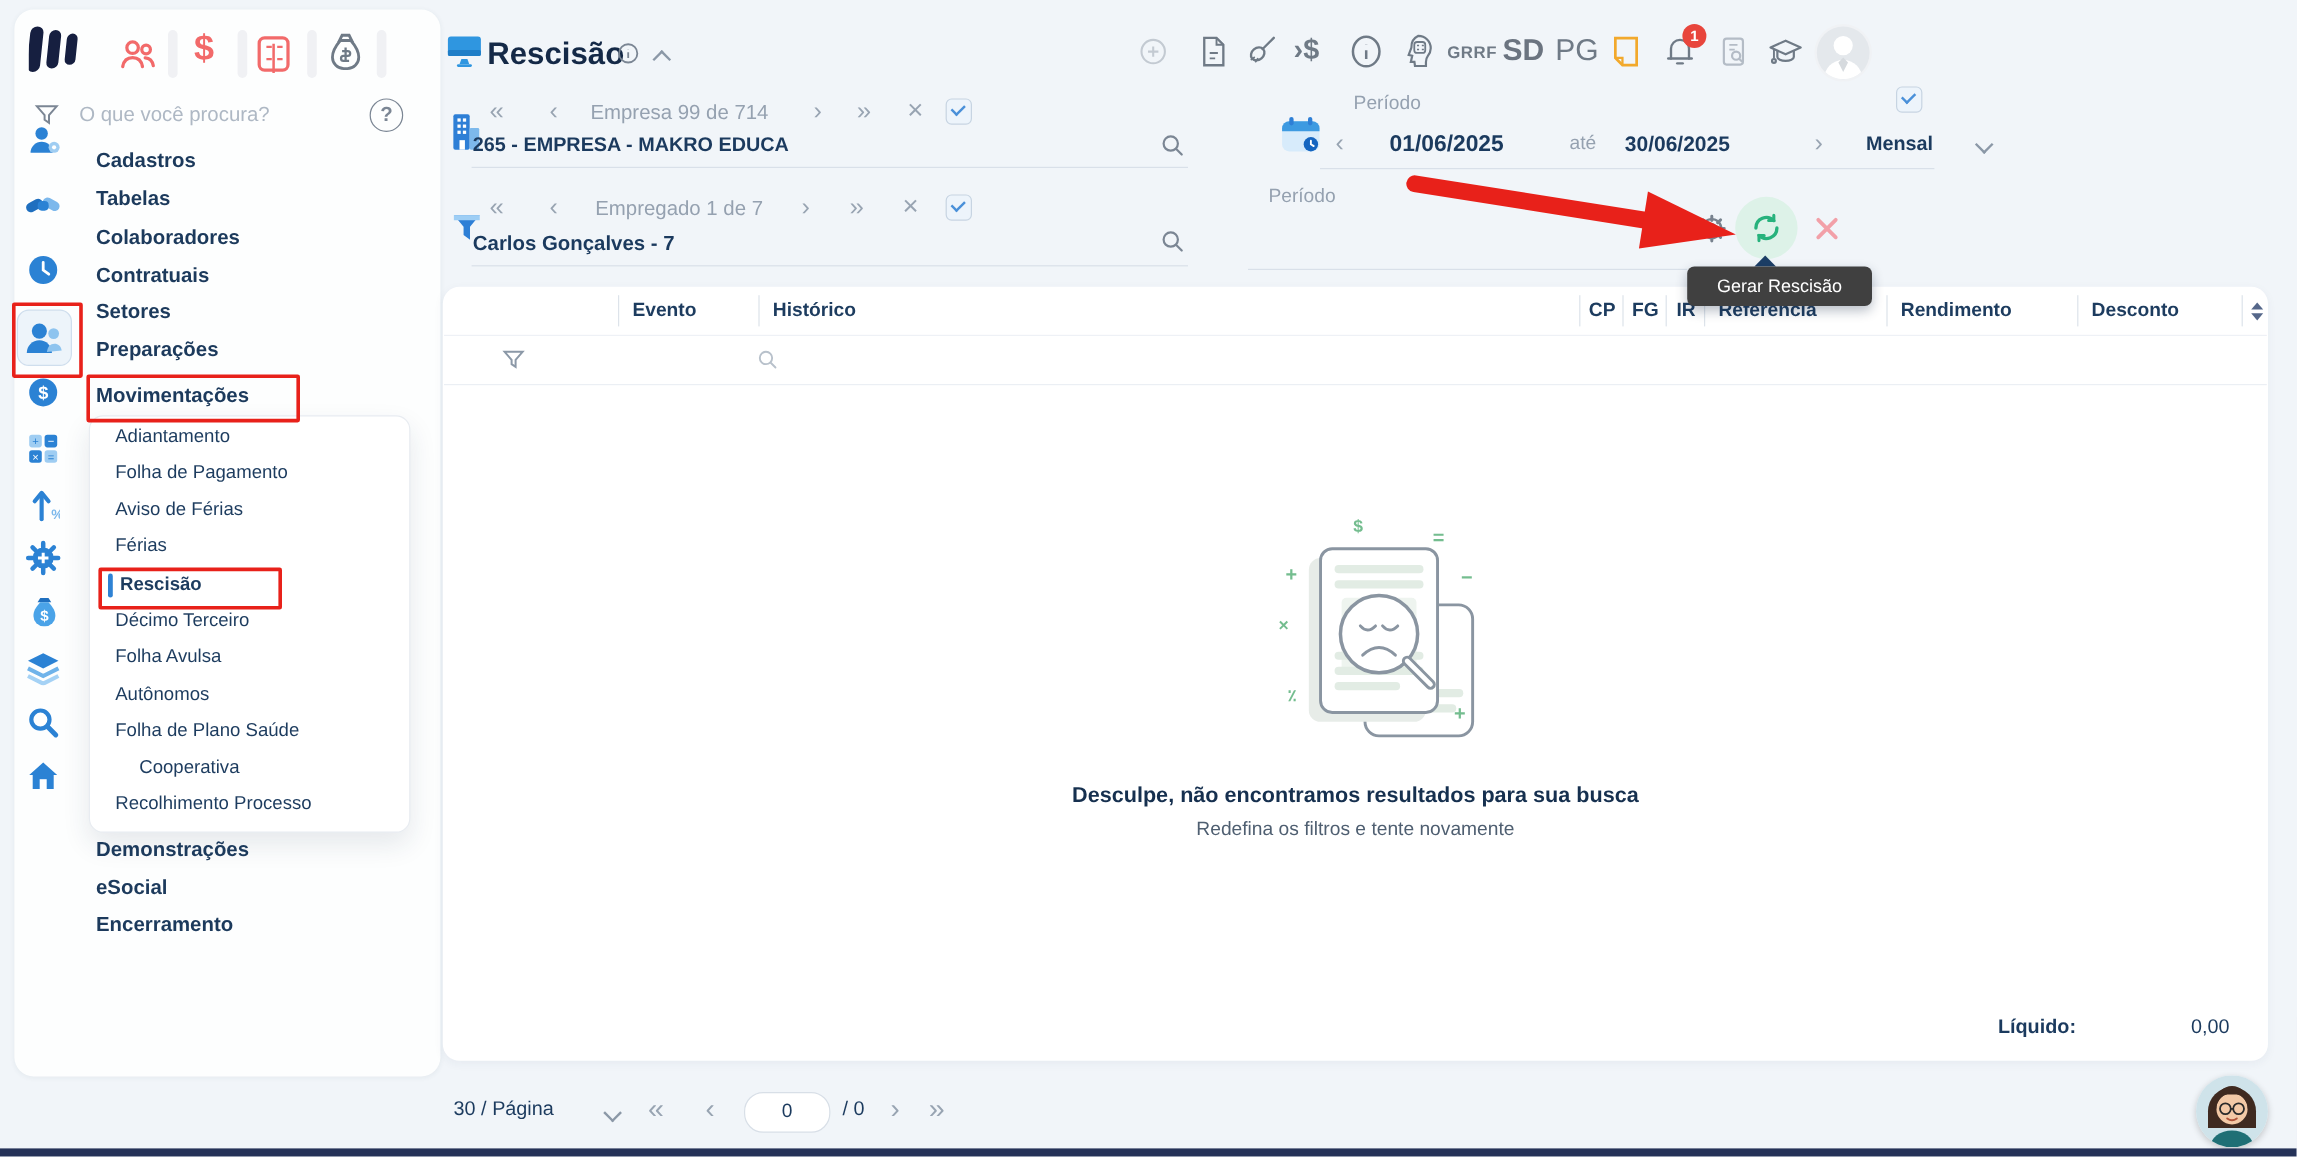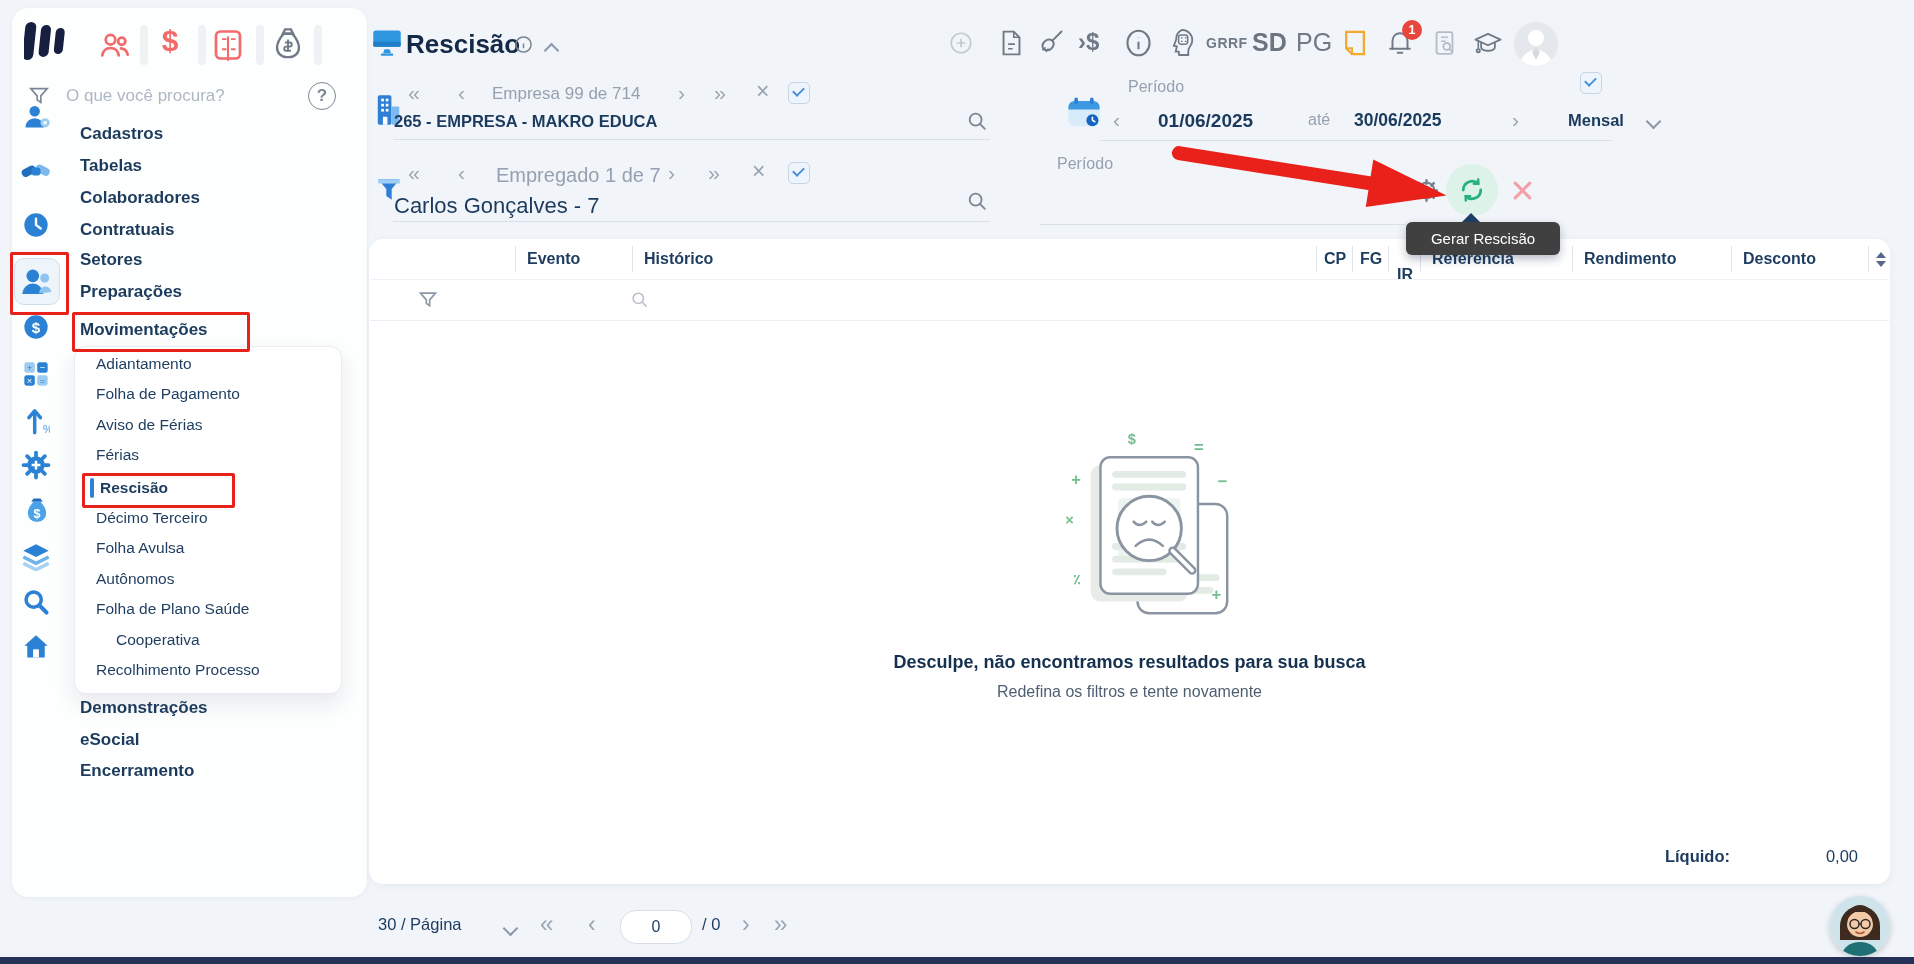--- a/index.html
+++ b/index.html
@@ -340,26 +340,26 @@
   <div class="abs underline" style="left:393px;top:139px;width:597px;"></div>
 
   <div class="abs" style="left:376px;top:176px;width:26px;height:28px;">
     <svg width="26" height="28" viewBox="0 0 24 26">
         <path d="M2 3h20l-7.5 9v10l-5-3.5V12z" fill="#2e7fd6"></path>
         <rect x="2" y="3" width="20" height="4" fill="#9ecef5"></rect>
       </svg>
   </div>
   <div class="abs ch ch-ll" style="left:408px;top:162px;"></div>
   <div class="abs ch ch-l" style="left:458px;top:162px;"></div>
-  <div class="abs gray" style="left:496px;top:164px;font-size:20px;">Empregado 1 de 7</div>
+  <div class="abs gray" style="left:496px;top:164px;font-size:17px;">Empregado 1 de 7</div>
   <div class="abs ch ch-r" style="left:668px;top:162px;"></div>
   <div class="abs ch ch-rr" style="left:708px;top:162px;"></div>
   <div class="abs ch ch-x" style="left:752px;top:160px;"></div>
   <div class="abs checkbox" style="left:788px;top:162px;"></div>
-  <div class="abs navy" style="left:394px;top:193px;font-size:22px;font-weight:400;">Carlos Gonçalves - 7</div>
+  <div class="abs navy" style="left:394px;top:193px;font-size:17px;font-weight:700;">Carlos Gonçalves - 7</div>
   <div class="abs" style="left:966px;top:190px;width:22px;height:22px;">
     <svg width="22" height="22" viewBox="0 0 24 24" fill="none" stroke="#7b8694" stroke-width="2">
         <circle cx="10.5" cy="10.5" r="6.5"></circle>
         <path d="M15.5 15.5l5 5" stroke-linecap="round"></path>
       </svg>
   </div>
   <div class="abs underline" style="left:393px;top:221px;width:597px;"></div>
 
   <div class="abs" style="left:1066px;top:96px;width:36px;height:34px;">
     <svg width="36" height="34" viewBox="0 0 30 28">
@@ -370,21 +370,21 @@
         <circle cx="22" cy="20" r="5" fill="#1565c0"></circle>
         <path d="M22 17.5V20l2 1.3" stroke="#fff" stroke-width="1.3" fill="none" stroke-linecap="round"></path>
       </svg>
   </div>
   <div class="abs gray" style="left:1128px;top:78px;font-size:16px;">Período</div>
   <div class="abs ch ch-l" style="left:1113px;top:109px;"></div>
   <div class="abs navy" style="left:1158px;top:110px;font-size:19px;font-weight:700;">01/06/2025</div>
   <div class="abs gray" style="left:1308px;top:111px;font-size:16px;">até</div>
   <div class="abs navy" style="left:1354px;top:110px;font-size:17.5px;font-weight:700;">30/06/2025</div>
   <div class="abs ch ch-r" style="left:1512px;top:109px;"></div>
-  <div class="abs navy" style="left:1555px;top:111px;font-size:16.5px;font-weight:700;margin-left:13px;">Mensal</div>
+  <div class="abs navy" style="left:1555px;top:111px;font-size:16.5px;font-weight:700;">Mensal</div>
   <div class="abs" style="left:1648px;top:113px;"><span class="chev down"></span></div>
   <div class="abs checkbox" style="left:1580px;top:72px;"></div>
   <div class="abs underline" style="left:1100px;top:140px;width:512px;"></div>
 
   <div class="abs gray" style="left:1057px;top:155px;font-size:16px;">Período</div>
   <div class="abs" style="left:1384px;top:186px;"><span class="chev down"></span></div>
   <div class="abs underline" style="left:1040px;top:224px;width:366px;"></div>
 
   <div class="abs" style="left:1413px;top:177px;width:27px;height:27px;">
     <svg width="27" height="27" viewBox="0 0 24 24" fill="none" stroke="#78828e" stroke-width="1.8" stroke-linecap="round">
@@ -421,21 +421,21 @@
 
   <div class="abs coldiv" style="left:515px;"></div>
   <div class="abs colhead" style="left:527px;top:250px;">Evento</div>
   <div class="abs coldiv" style="left:632px;"></div>
   <div class="abs colhead" style="left:644px;top:250px;">Histórico</div>
   <div class="abs coldiv" style="left:1316px;"></div>
   <div class="abs colhead" style="left:1324px;top:250px;">CP</div>
   <div class="abs coldiv" style="left:1352px;"></div>
   <div class="abs colhead" style="left:1360px;top:250px;">FG</div>
   <div class="abs coldiv" style="left:1388px;"></div>
-  <div class="abs colhead" style="left:1397px;top:250px;margin-top:16px;">IR</div>
+  <div class="abs colhead" style="left:1397px;top:250px;">IR</div>
   <div class="abs coldiv" style="left:1420px;"></div>
   <div class="abs colhead" style="left:1432px;top:250px;">Referência</div>
   <div class="abs coldiv" style="left:1572px;"></div>
   <div class="abs colhead" style="left:1584px;top:250px;">Rendimento</div>
   <div class="abs coldiv" style="left:1731px;"></div>
   <div class="abs colhead" style="left:1743px;top:250px;">Desconto</div>
   <div class="abs coldiv" style="left:1868px;"></div>
   <div class="abs" style="left:1876px;top:252px;">
     <div class="sort-tri" style="border-bottom:6px solid #55678a;margin-bottom:3px;"></div>
     <div class="sort-tri" style="border-top:6px solid #55678a;"></div>

